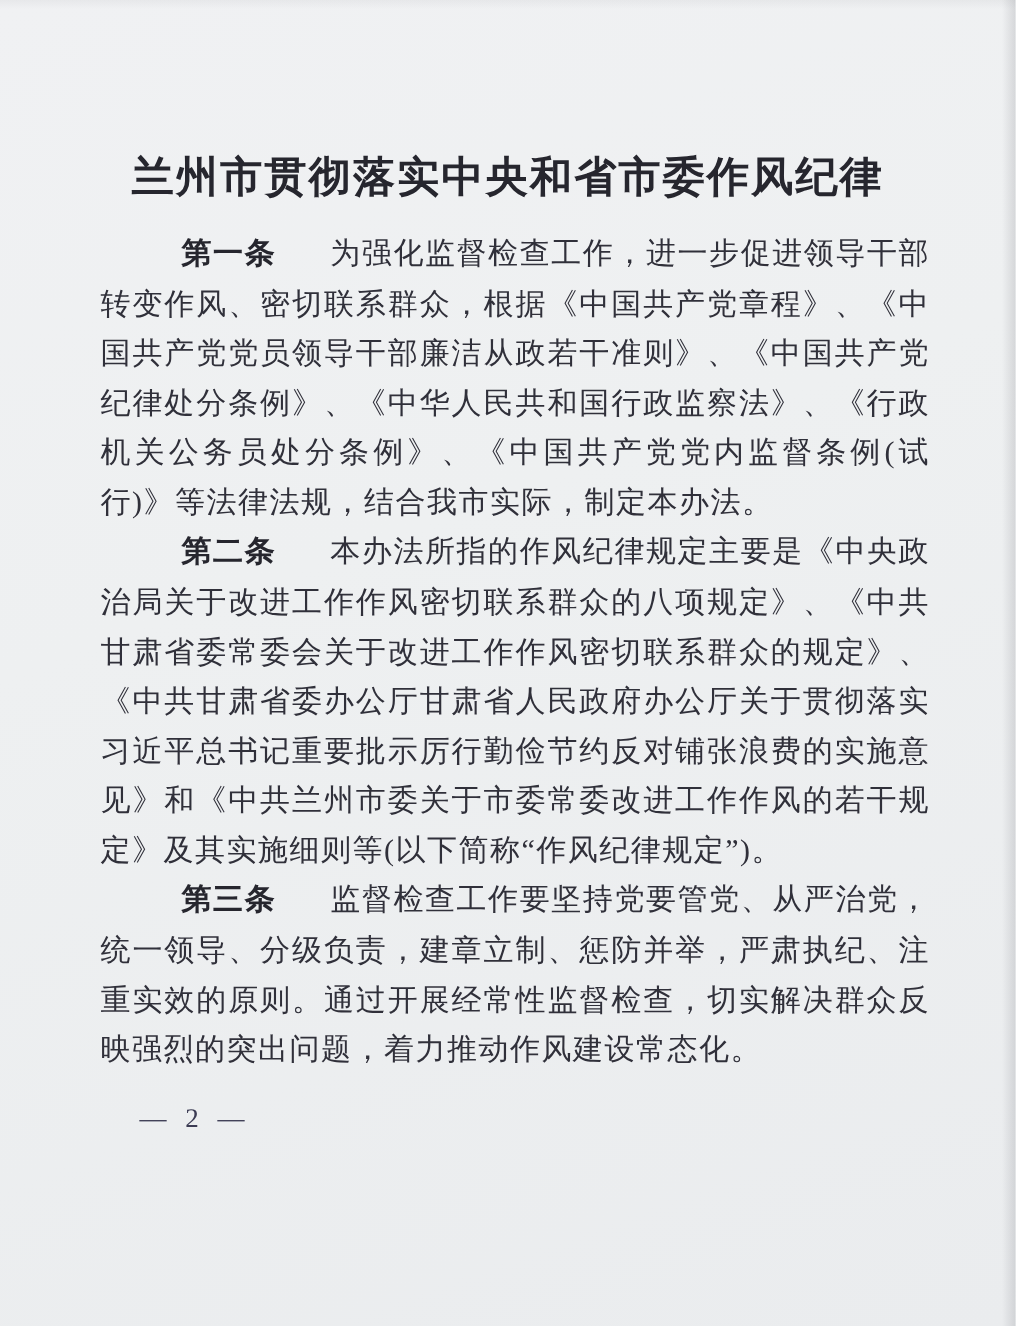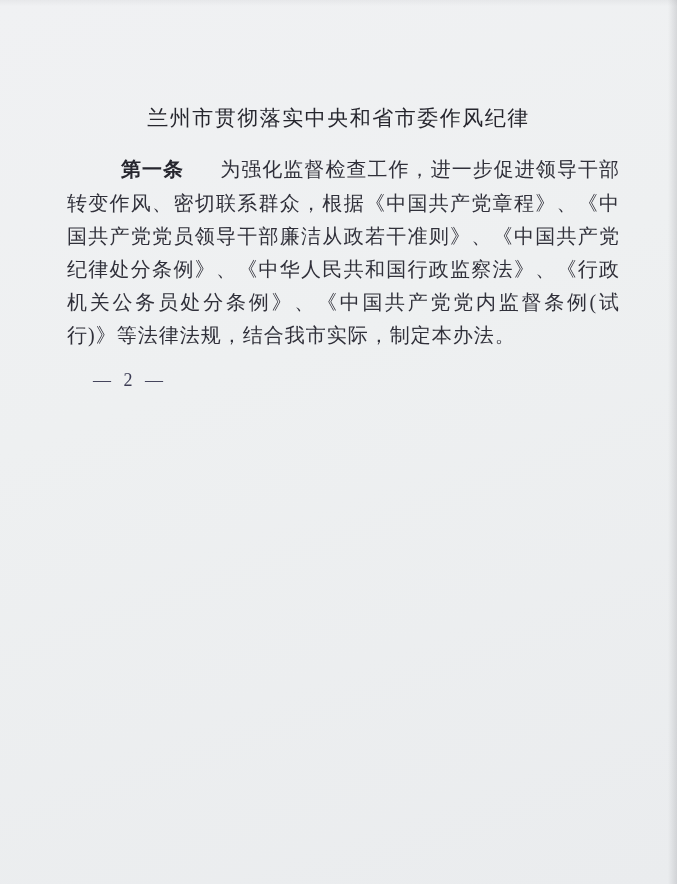--- a/index.html
+++ b/index.html
@@ -30,22 +30,22 @@
       content: "";
       position: absolute;
       left: 0; right: 0; top: 0;
       height: 6px;
       background: linear-gradient(to bottom, rgba(60,60,70,0.05), rgba(60,60,70,0));
       pointer-events: none;
     }
     .doc-title {
       margin-top: 96px;
       text-align: center;
-      font-size: 21px;
-      font-weight: normal;
+      font-size: 28px;
+      font-weight: bold;
       line-height: 45px;
       letter-spacing: 1.5px;
       color: #26262e;
     }
     .doc-body {
       margin: 12px 57px 0 67px; 
       font-size: 20px;
       line-height: 33px;
       letter-spacing: 1px;
       text-align: justify;
@@ -74,19 +74,21 @@
 <div class="page">
 
   <div class="doc-title">
     <div>兰州市贯彻落实中央和省市委作风纪律</div>
   </div>
 
   <div class="doc-body">
 
     <p class="para"><span class="art-num">第一条</span><span>为强化监督检查工作，进一步促进领导干部转变作风、密切联系群众，根据《中国共产党章程》、《中国共产党党员领导干部廉洁从政若干准则》、《中国共产党纪律处分条例》、《中华人民共和国行政监察法》、《行政机关公务员处分条例》、《中国共产党党内监督条例(试行)》等法律法规，结合我市实际，制定本办法。</span></p>
 
+    <p class="para"><span class="art-num">第二条</span><span>本办法所指的作风纪律规定主要是《中央政治局关于改进工作作风密切联系群众的八项规定》、《中共甘肃省委常委会关于改进工作作风密切联系群众的规定》、《中共甘肃省委办公厅甘肃省人民政府办公厅关于贯彻落实习近平总书记重要批示厉行勤俭节约反对铺张浪费的实施意见》和《中共兰州市委关于市委常委改进工作作风的若干规定》及其实施细则等(以下简称“作风纪律规定”)。</span></p>
 
+    <p class="para"><span class="art-num">第三条</span><span>监督检查工作要坚持党要管党、从严治党，统一领导、分级负责，建章立制、惩防并举，严肃执纪、注重实效的原则。通过开展经常性监督检查，切实解决群众反映强烈的突出问题，着力推动作风建设常态化。</span></p>
 
   </div>
 
   <div class="page-footer">— 2 —</div>
 
 </div>
 
 </body></html>

